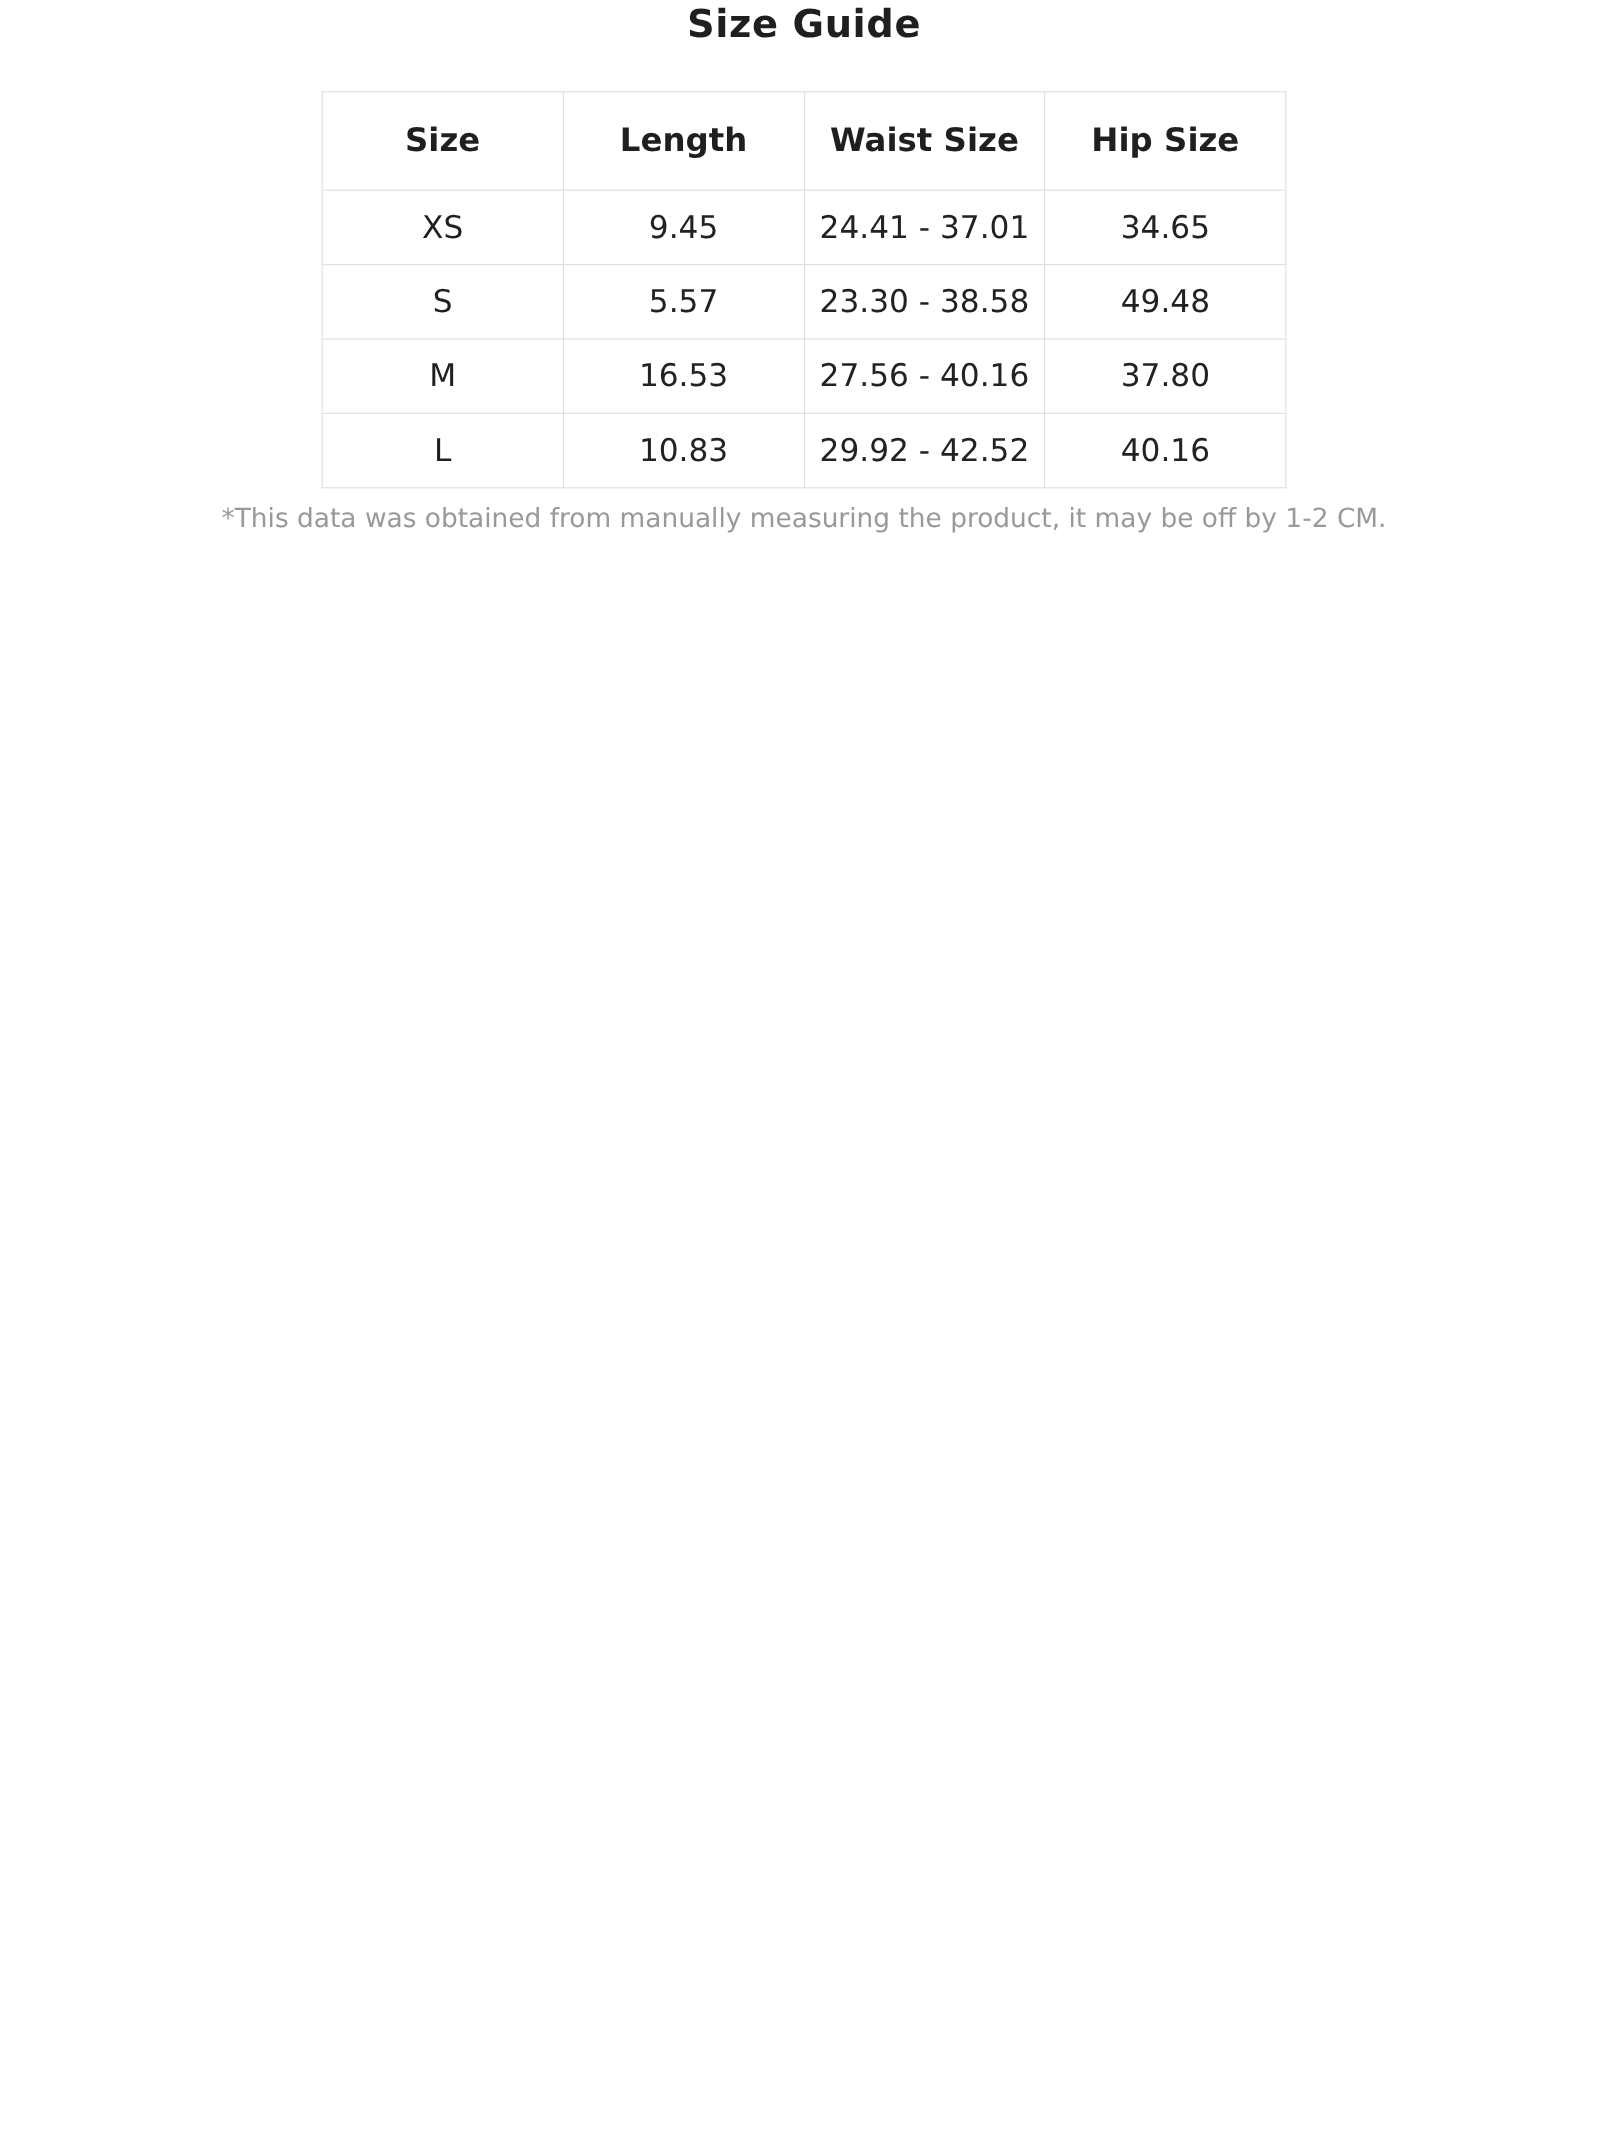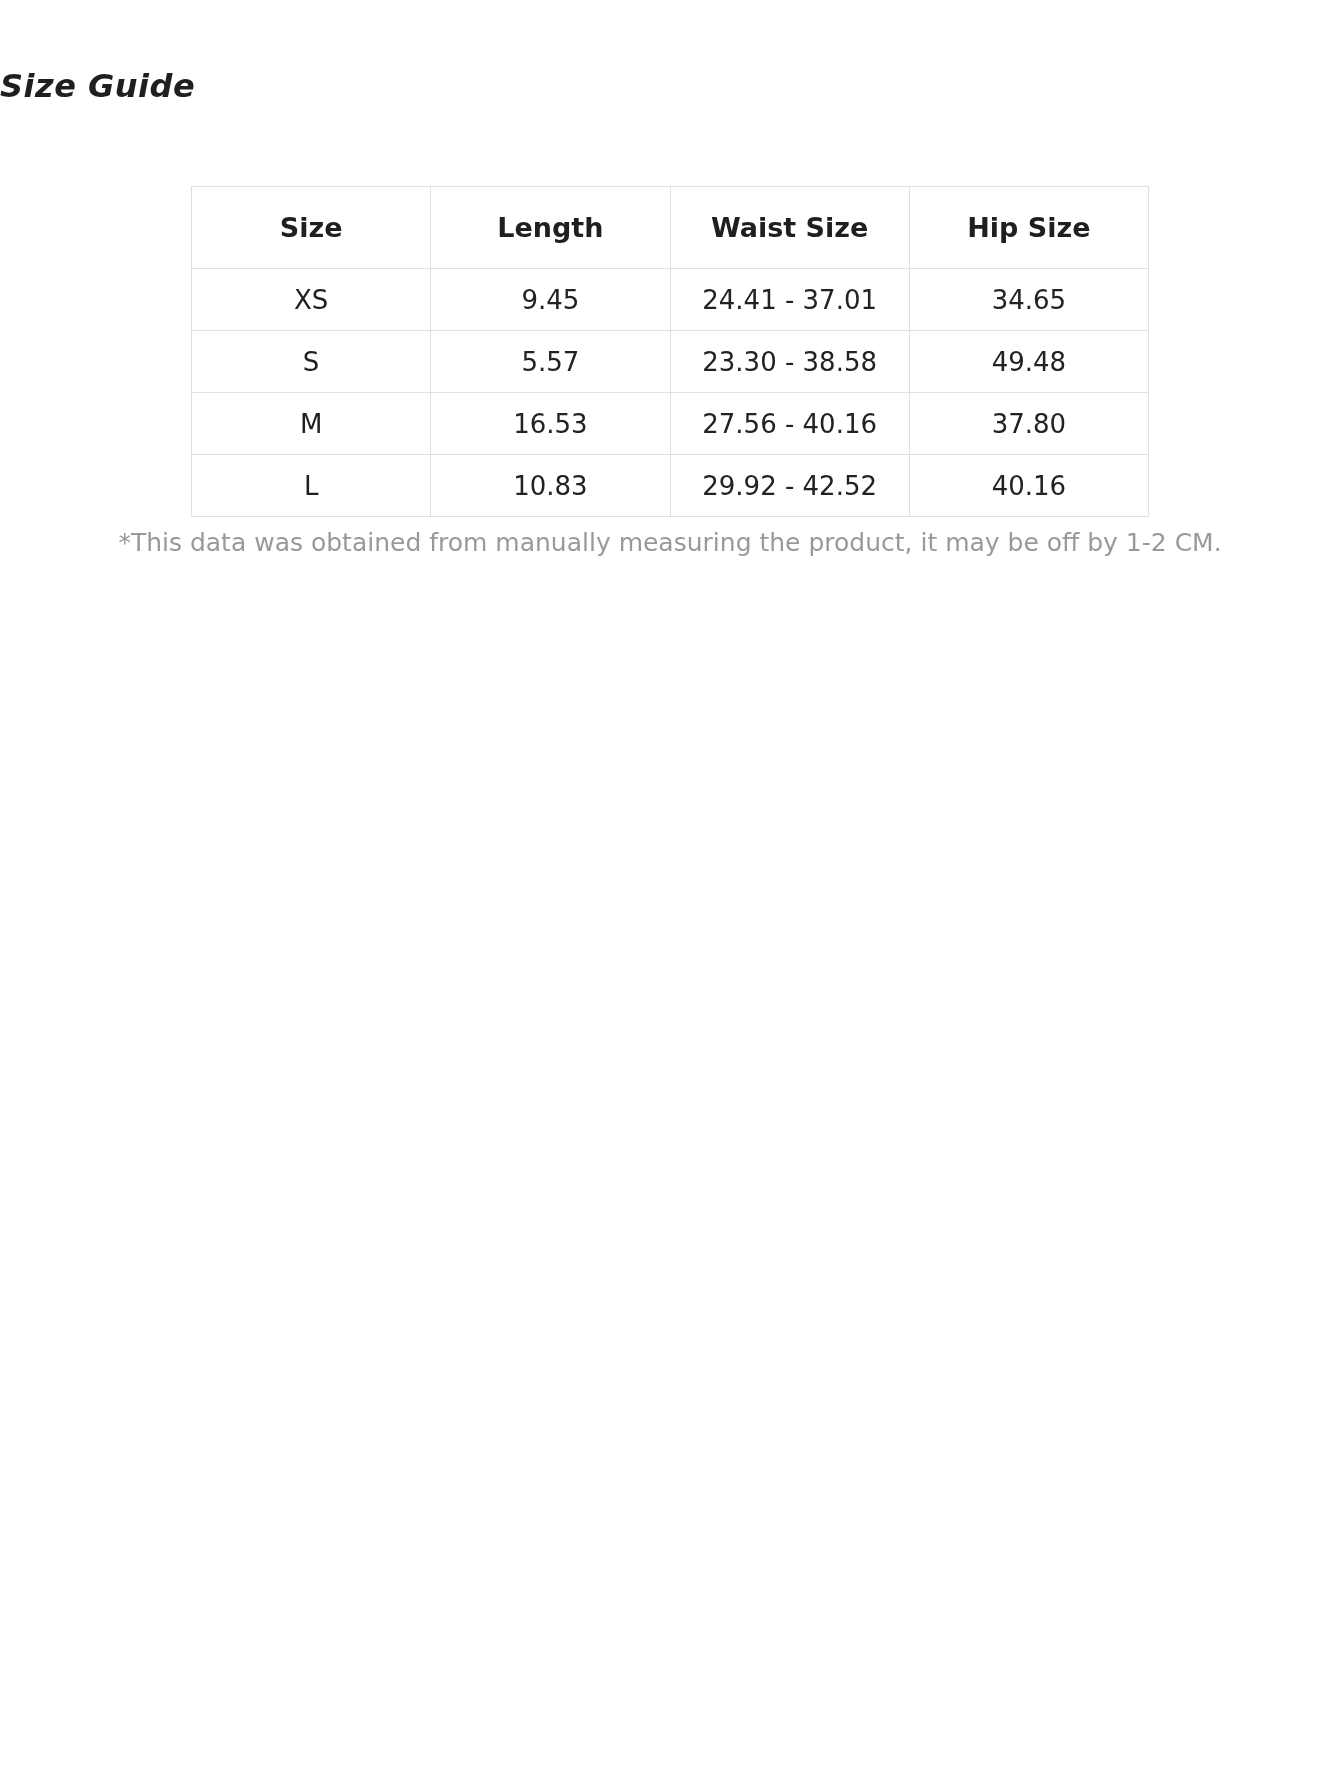--- a/index.html
+++ b/index.html
@@ -11,31 +11,30 @@
   }
   .page {
     position: relative;
     width: 1340px;
     height: 1785px;
     background: #ffffff;
     overflow: hidden;
   }
   .page-title {
     margin: 0;
-    padding-top: 66px;
+    text-align: center;
     font-size: 32px;
     line-height: 40px;
     font-weight: 700;
     letter-spacing: 0.5px;
     color: #1f1f1f;
-    font-style: italic;
   }
   .table-wrap {
-    width: 958px;
-    margin: 80px auto 0 auto;
+    width: 804px;
+    margin: 36px auto 0 auto;
   }
   table.size-table {
     width: 100%;
     border-collapse: collapse;
     table-layout: fixed;
   }
   table.size-table th,
   table.size-table td {
     border: 1px solid #e0e0e0;
     text-align: center;
@@ -54,21 +53,21 @@
     font-weight: 400;
     color: #222222;
   }
   table.size-table td.size-cell {
     font-weight: 400;
     color: #1f1f1f;
   }
   .footnote {
     margin-top: 9px;
     text-align: center;
-    font-size: 25px;
+    font-size: 22px;
     line-height: 34px;
     color: #999999;
   }
 </style>
 </head>
 <body>
 
 <div class="page">
 
   <h1 class="page-title">Size Guide</h1>

